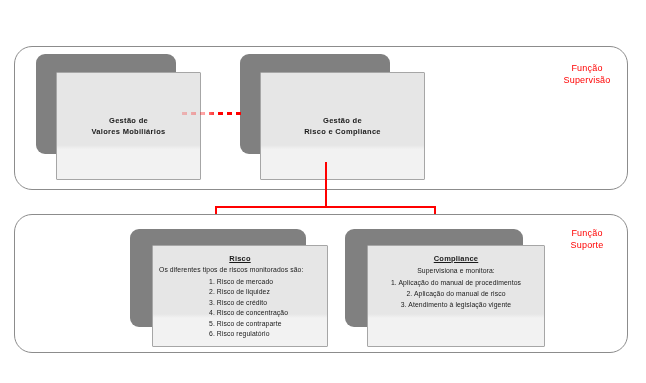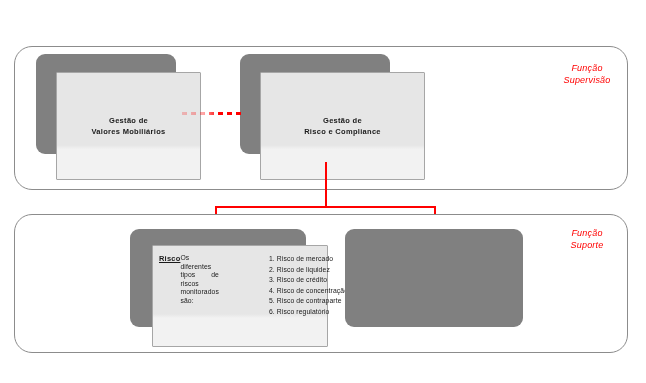--- a/index.html
+++ b/index.html
@@ -44,21 +44,20 @@
 
   
   .zone-label {
     position: absolute;
     color: #ff0000;
     font-size: 9px;
     line-height: 12px;
     text-align: center;
     white-space: pre-line;
     letter-spacing: 0.2px;
-    font-style: italic;
   }
   #label-supervisao {
     left: 552px;
     top: 62px;
     width: 70px;
   }
   #label-suporte {
     left: 552px;
     top: 227px;
     width: 70px;
@@ -117,21 +116,21 @@
     line-height: 11px;
     white-space: pre-line;
     letter-spacing: 0.3px;
   }
 
   .card-body {
     width: 100%;
     padding: 0 6px;
     box-sizing: border-box;
     display: flex;
-    flex-direction: row;
+    flex-direction: column;
     justify-content: flex-start;
     align-items: stretch;
   }
   #group-risco .card-front,
   #group-compliance .card-front {
     justify-content: flex-start;
     padding-top: 8px;
   }
 
   .box-heading {
@@ -263,15 +262,26 @@
             <li>4. Risco de concentração</li>
             <li>5. Risco de contraparte</li>
             <li>6. Risco regulatório</li>
           </ul>
       </div>
     </div>
   </div>
 
   <div class="card-group" id="group-compliance">
     <div class="card-back"></div>
+    <div class="card-front">
+      <div class="card-body">
+        <div class="box-heading">Compliance</div>
+        <div class="box-intro-centered">Supervisiona e monitora:</div>
+        <ul class="num-list centered" id="list-compliance">
+            <li>1. Aplicação do manual de procedimentos</li>
+            <li>2. Aplicação do manual de risco</li>
+            <li>3. Atendimento à legislação vigente</li>
+          </ul>
+      </div>
+    </div>
   </div>
 
 </div>
 
 </body></html>

